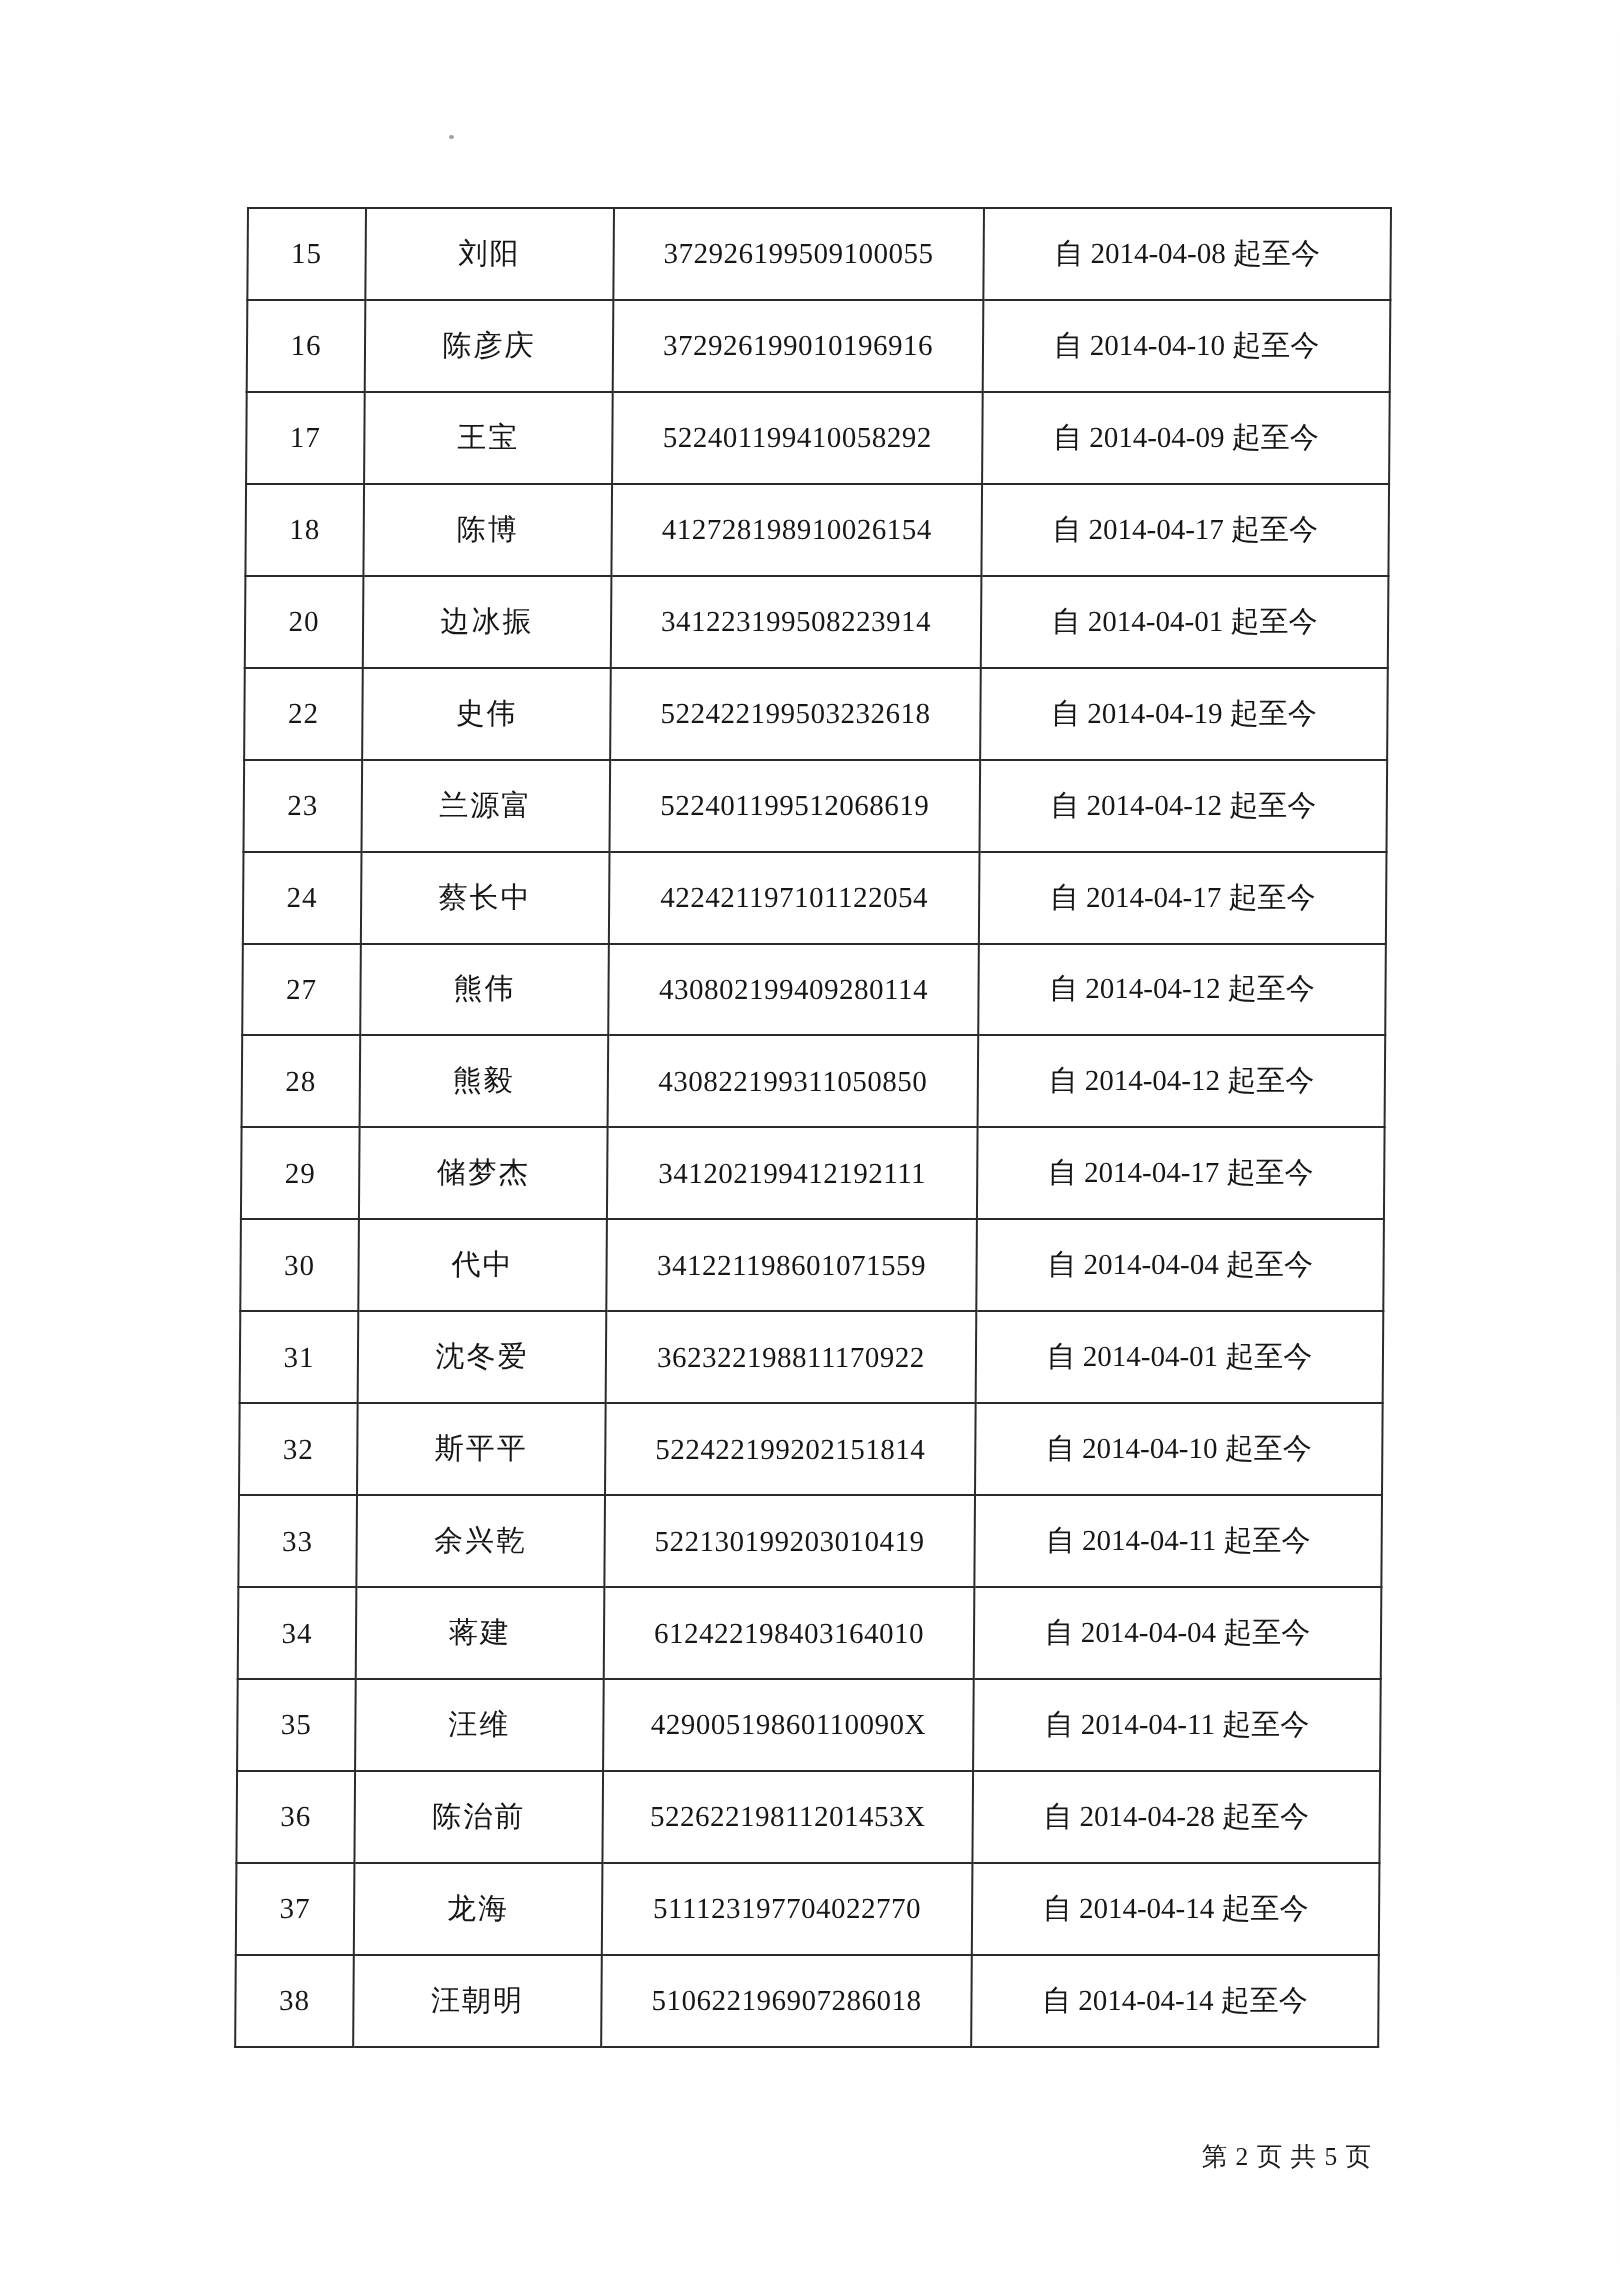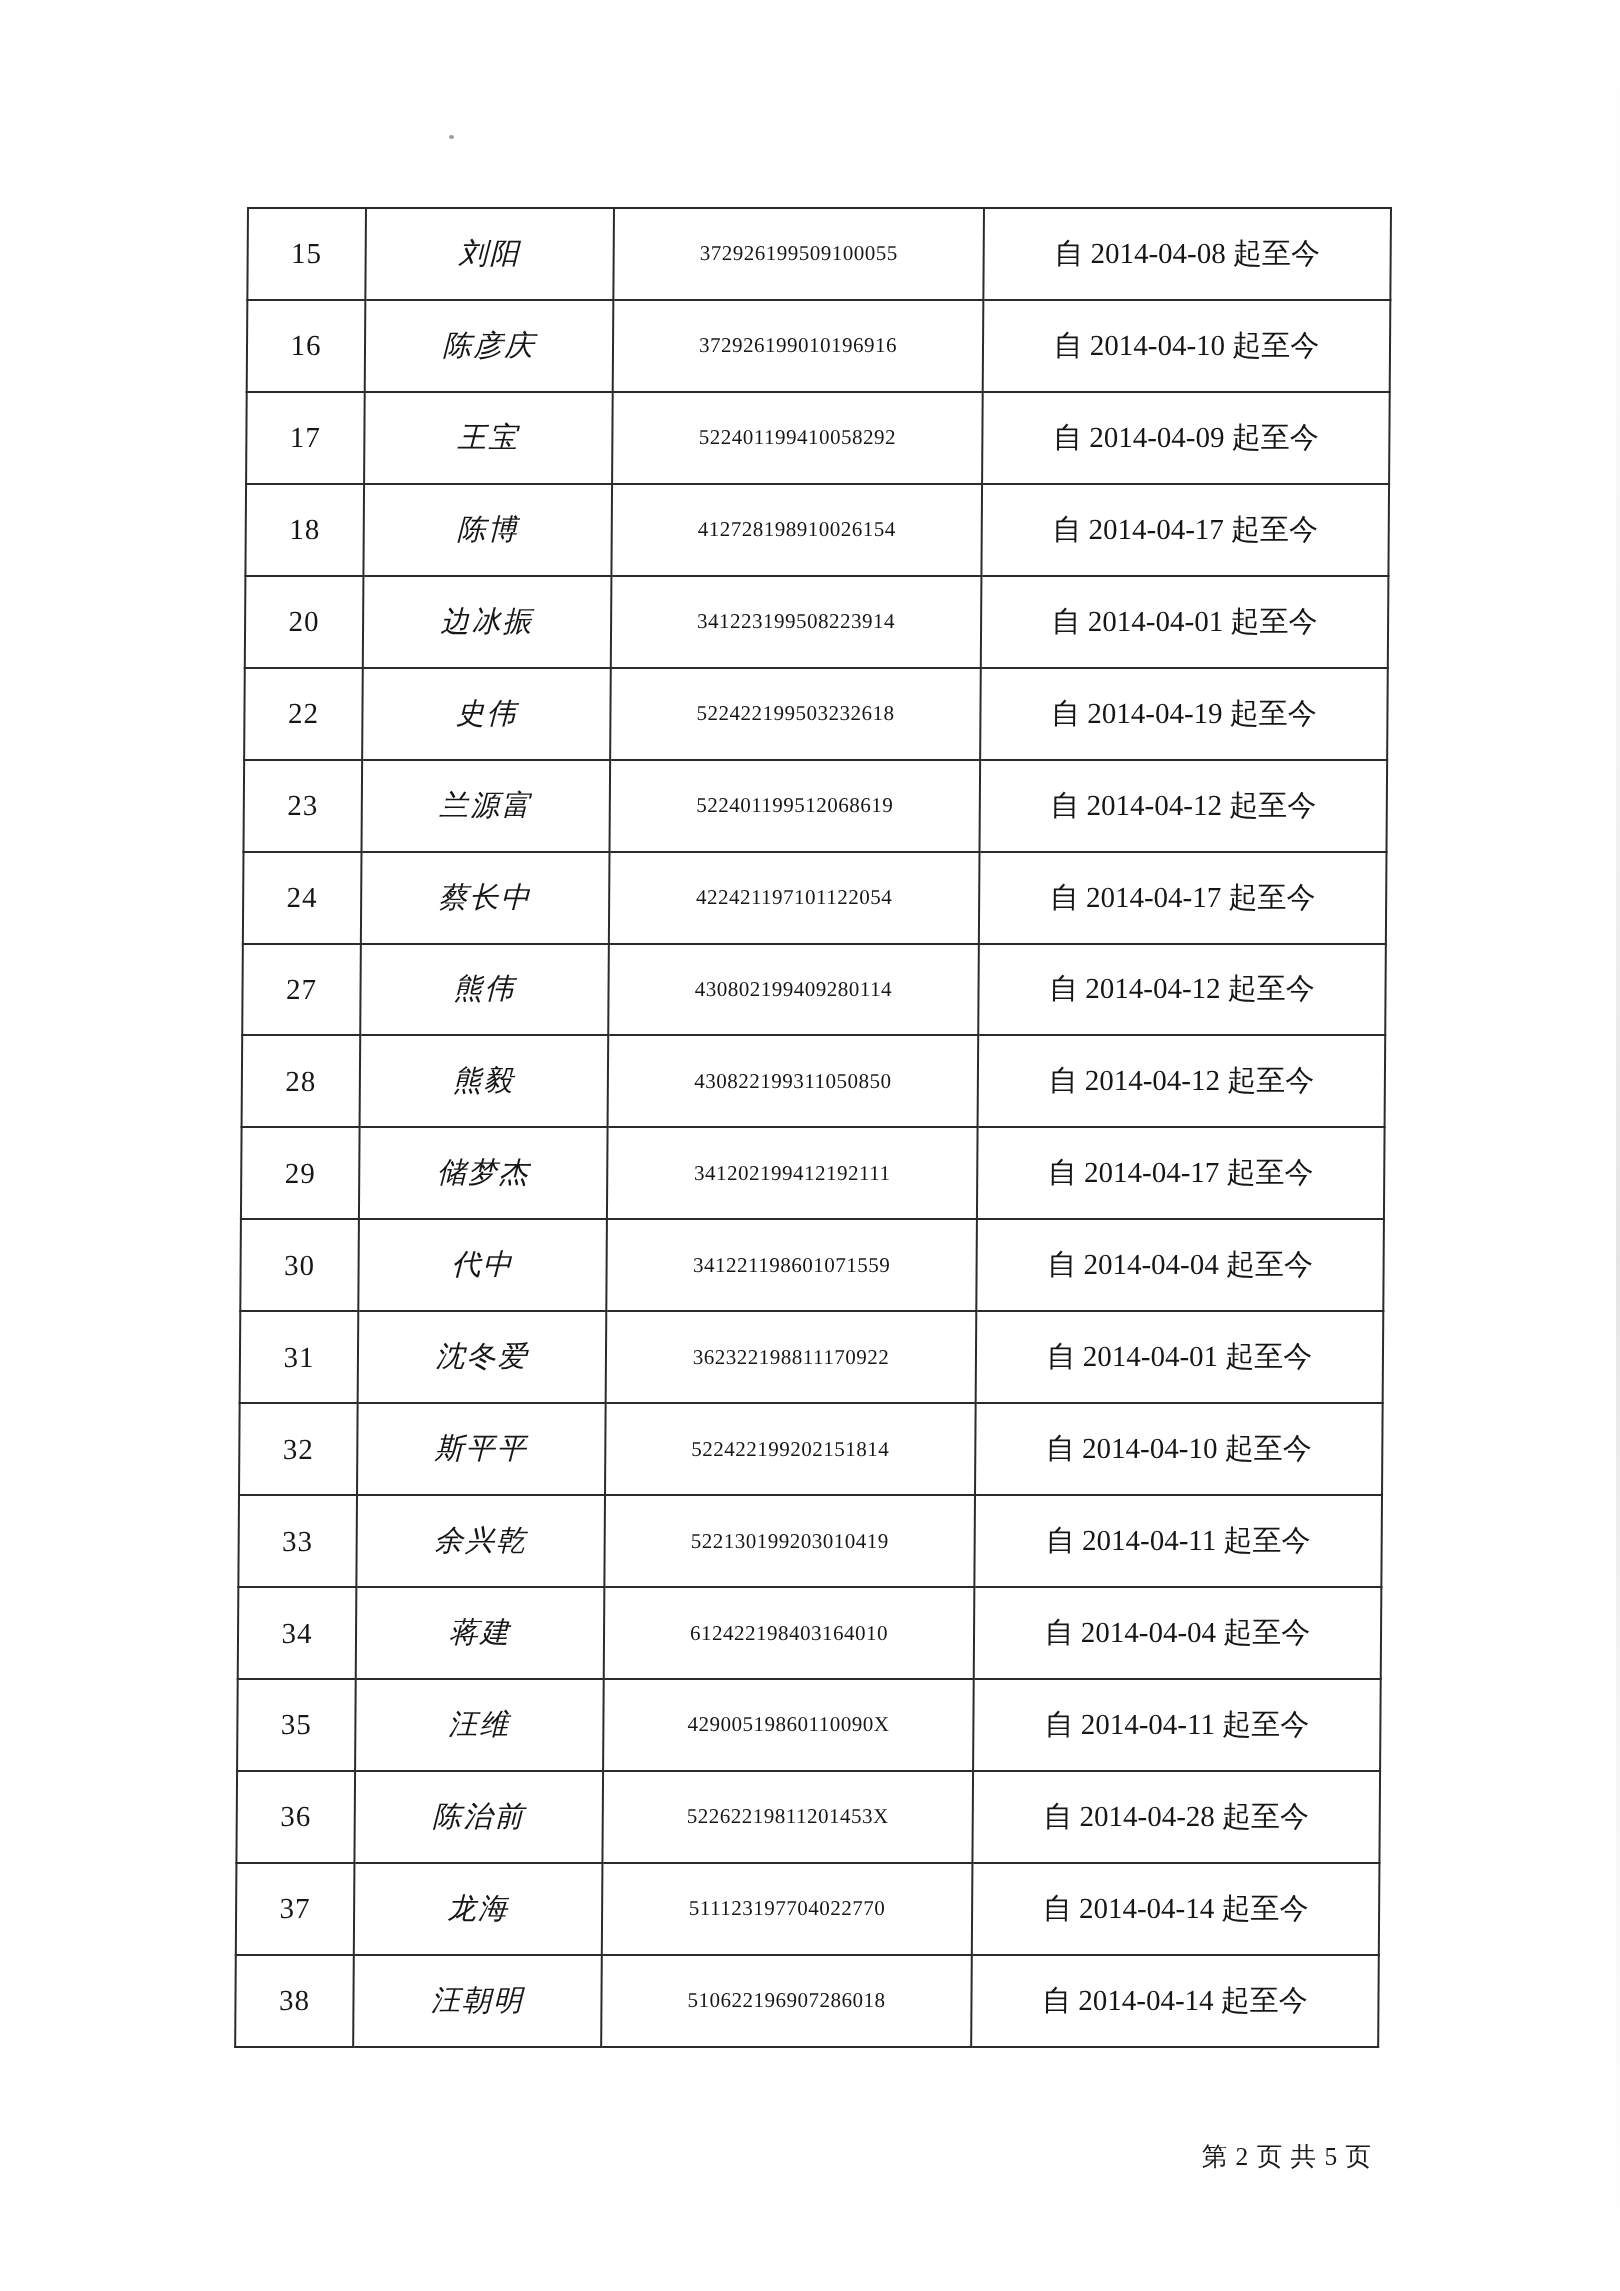--- a/index.html
+++ b/index.html
@@ -43,24 +43,23 @@
       overflow: hidden;
       white-space: nowrap;
     }
     td.c-no {
       font-size: 29px;
       letter-spacing: 1px;
     }
     td.c-name {
       font-size: 29px;
       letter-spacing: 2px;
-      font-style: italic;
     }
     td.c-id {
-      font-size: 21px;
+      font-size: 29px;
       letter-spacing: 0.5px;
       margin-left: 28px;
     }
     td.c-period {
       font-size: 29px;
     }
     .footer {
       position: absolute;
       left: 1098px;
       top: 2139px;

